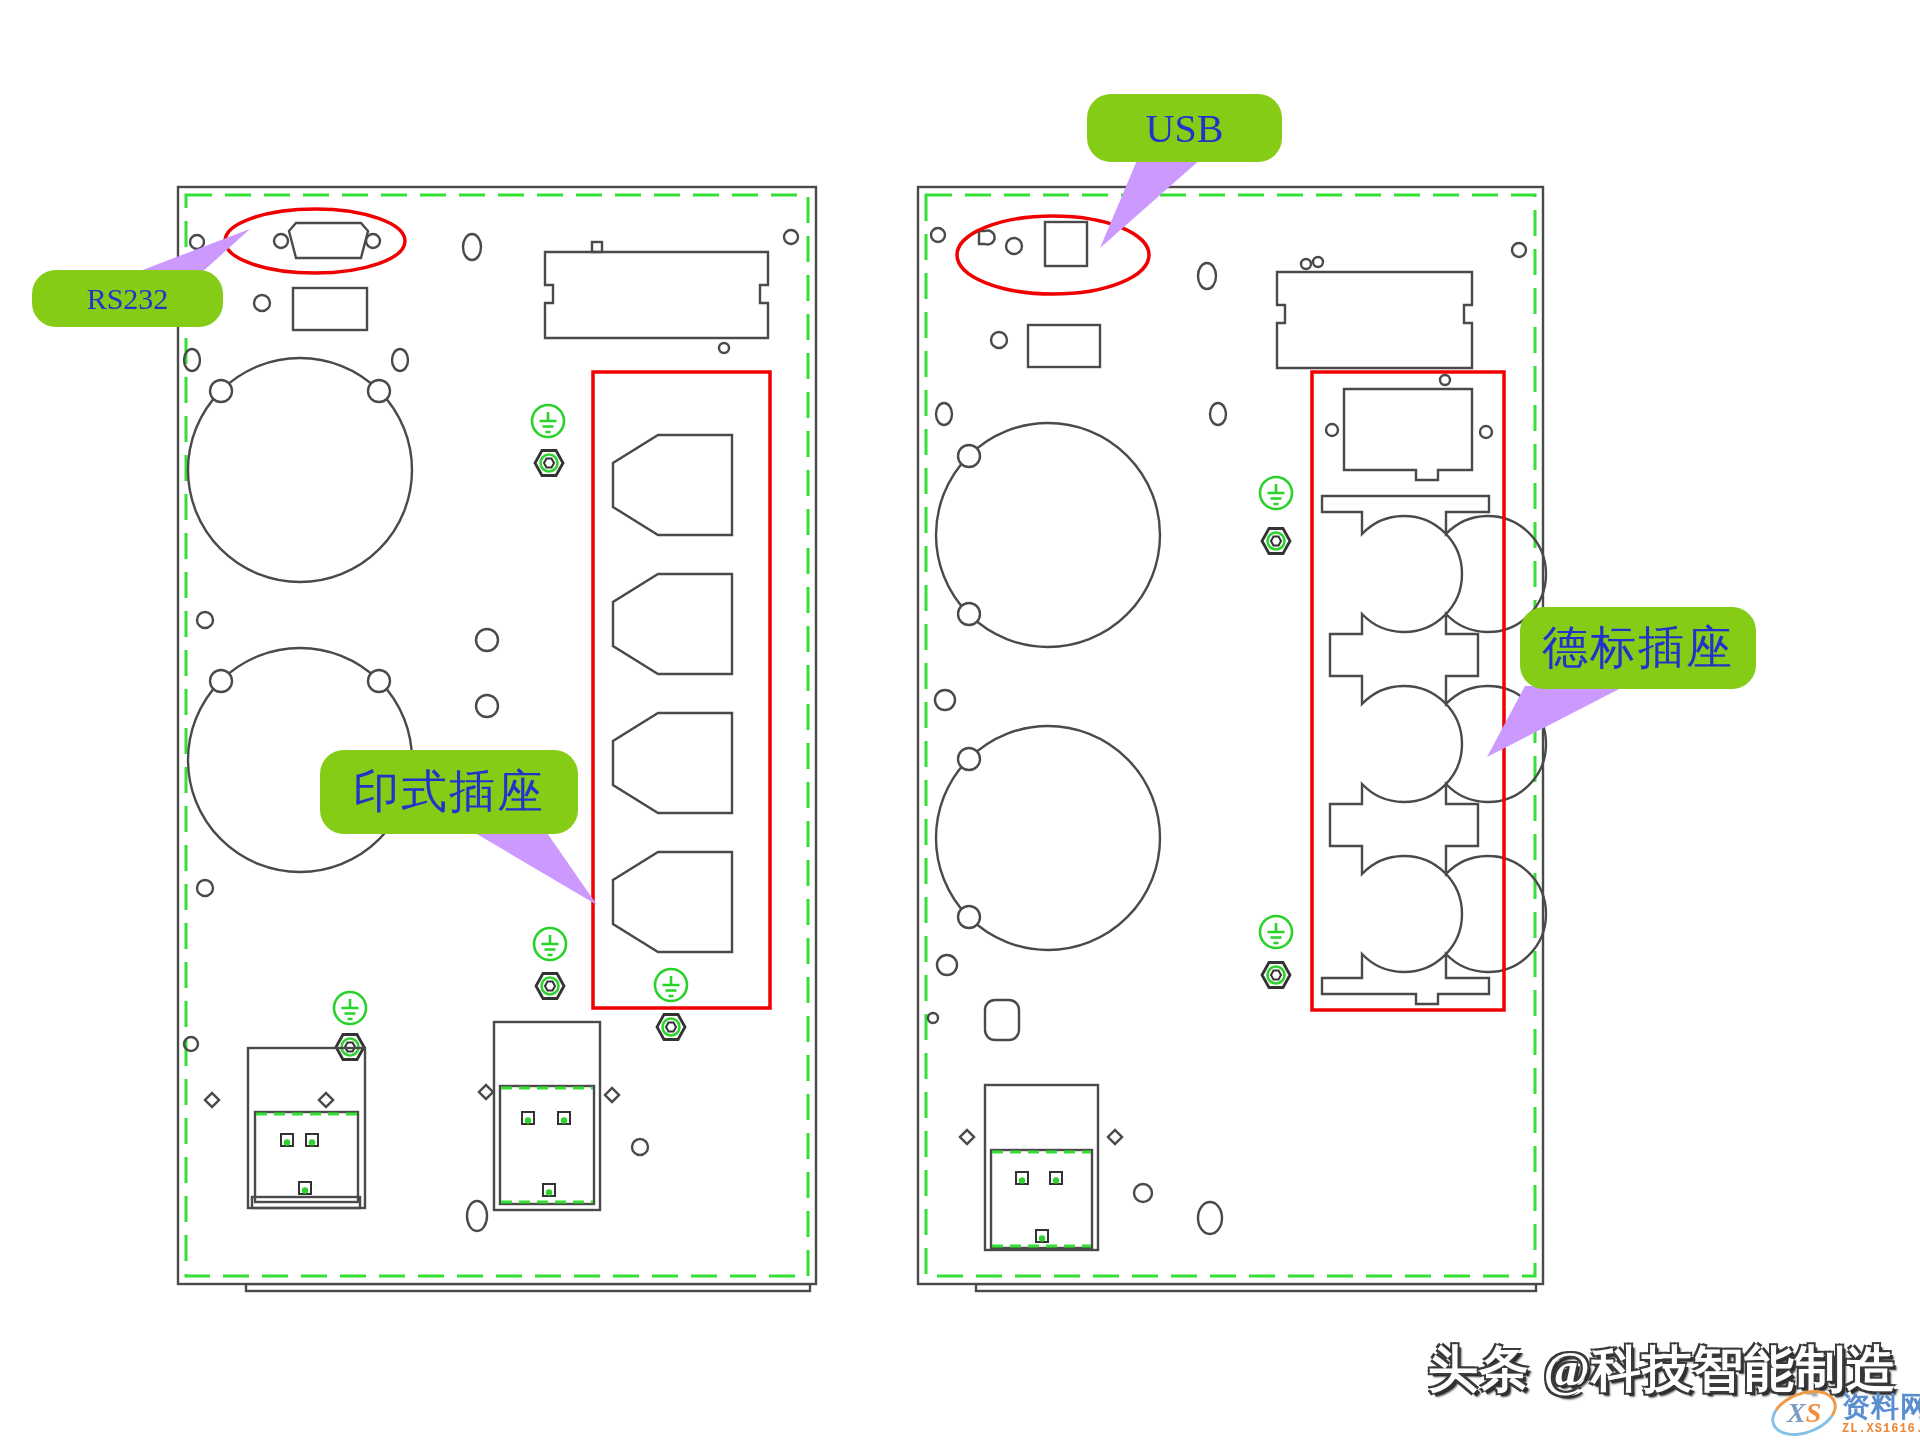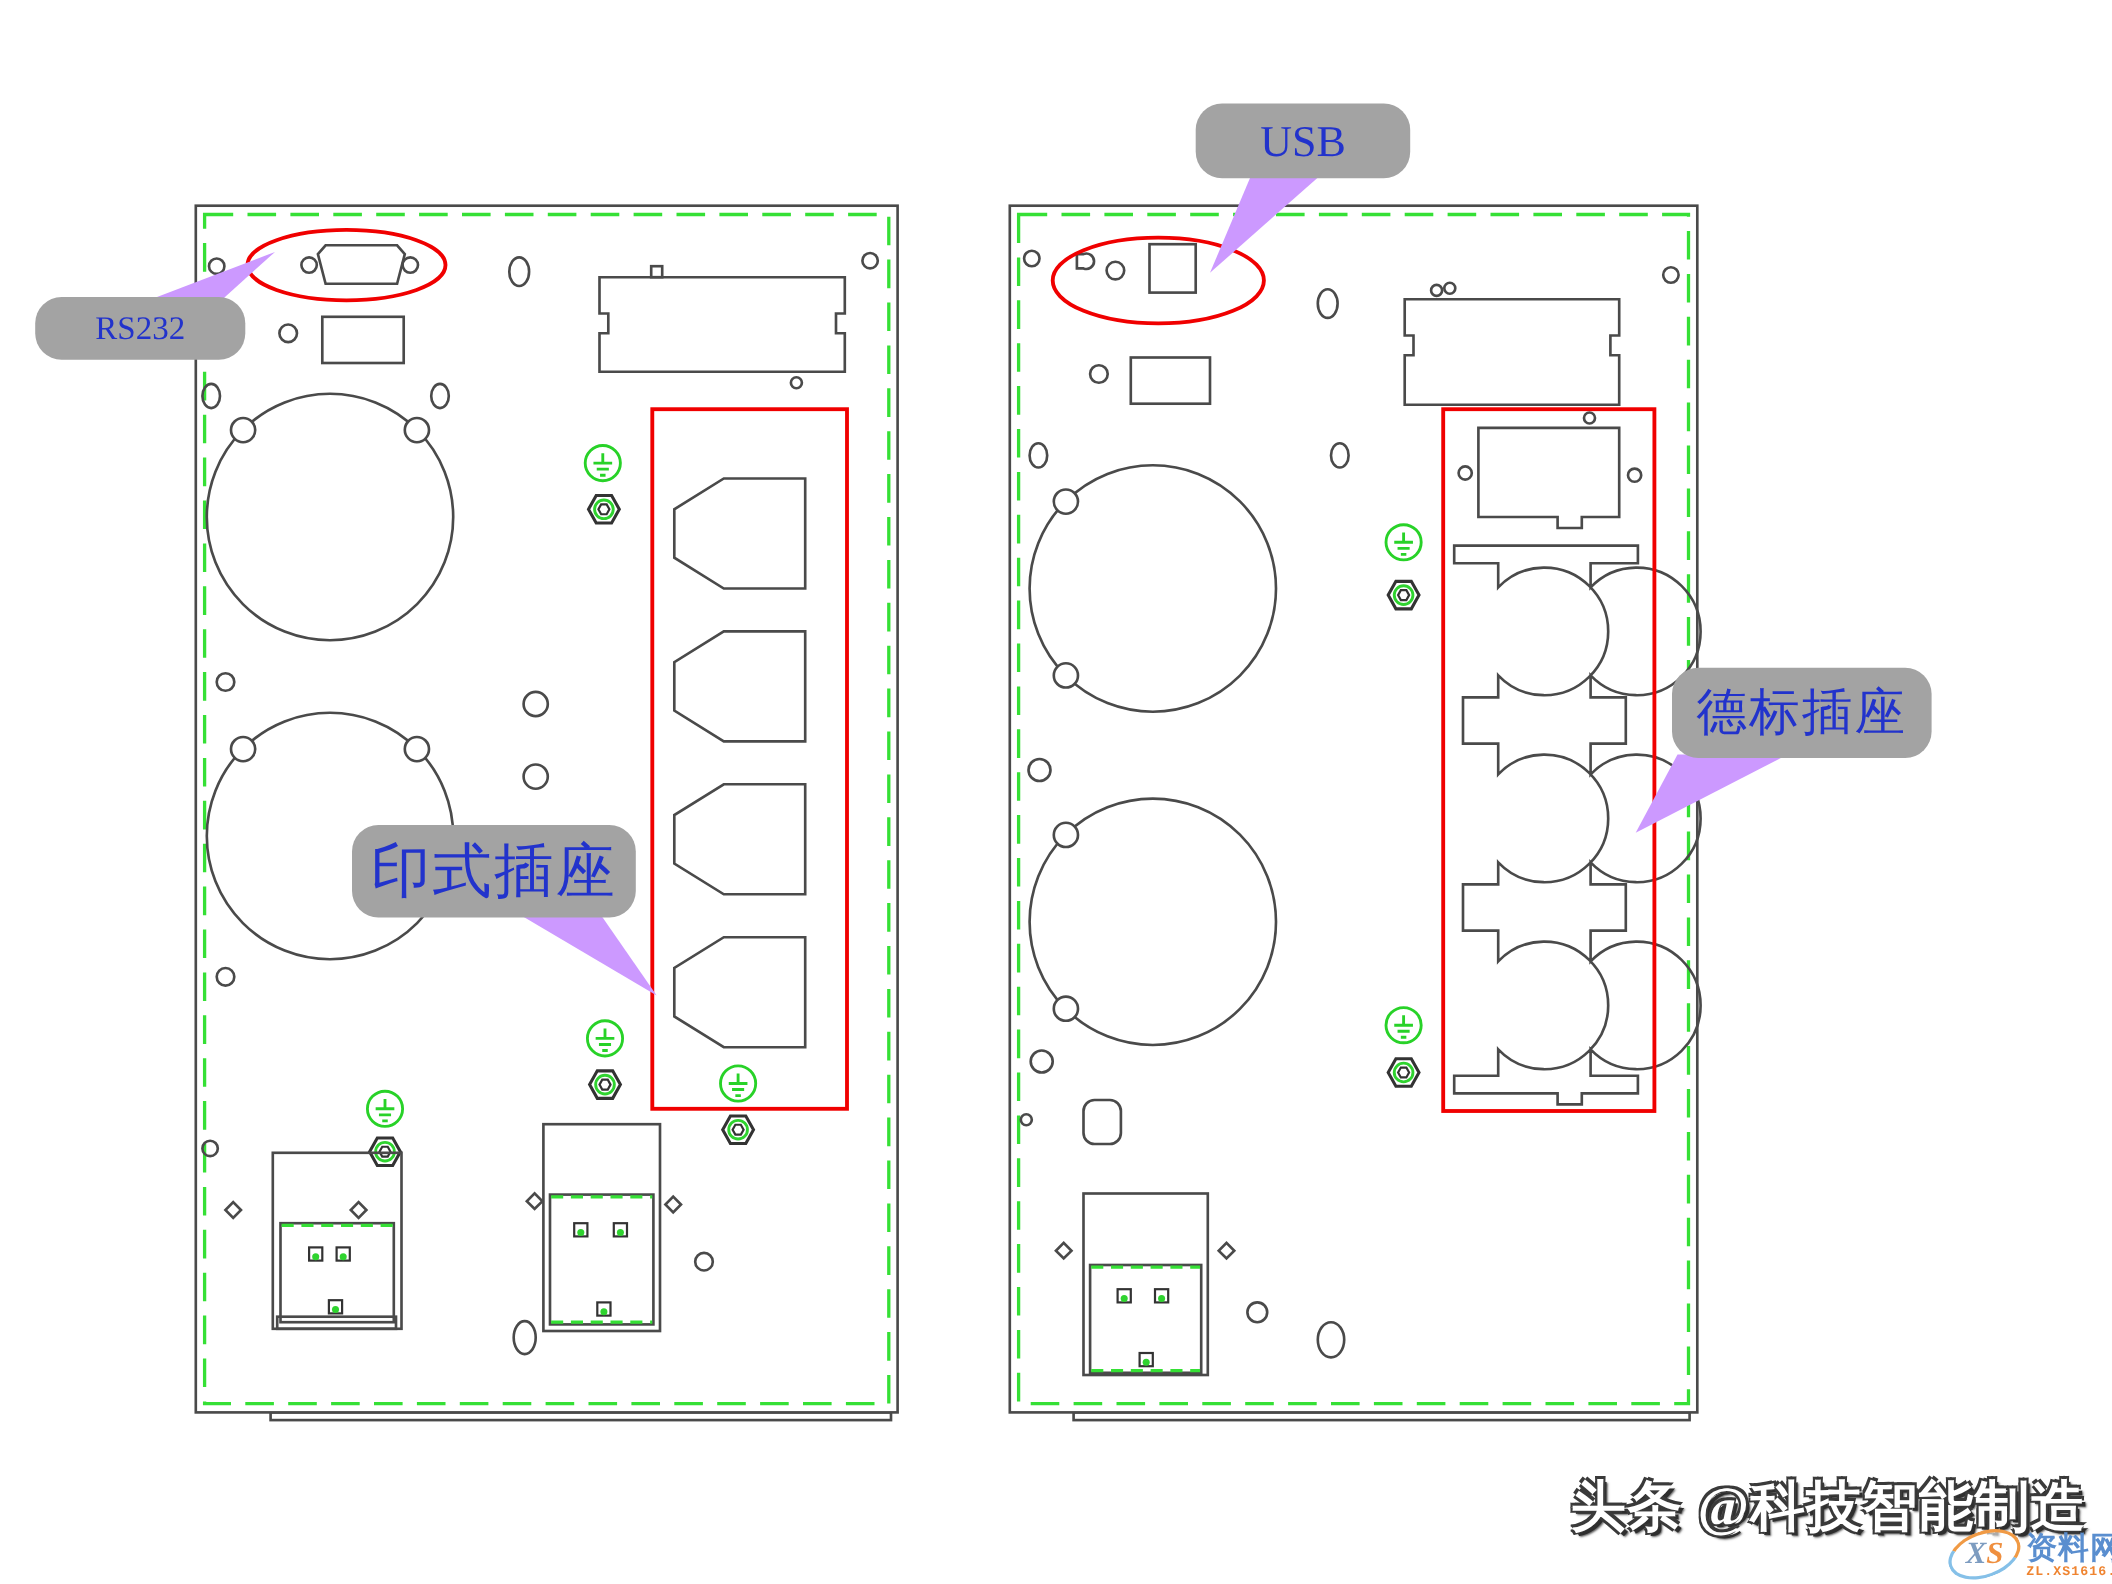--- a/index.html
+++ b/index.html
@@ -2,26 +2,26 @@
 <html><head>
 <meta charset="utf-8">
 <style>
   html,body{margin:0;padding:0;background:#ffffff;}
   .stage{position:relative;width:1920px;height:1440px;background:#ffffff;overflow:hidden;
          font-family:"Liberation Sans",sans-serif;}
   .stage svg{position:absolute;left:0;top:0;}
   .page-title{position:absolute;left:128px;top:14px;margin:0;
       font-family:"Liberation Serif",serif;font-weight:bold;font-size:58px;
       color:#0a0ae0;letter-spacing:3px;white-space:nowrap;}
-  .callout{position:absolute;background:#a3a3a3;border-radius:24px;
+  .callout{position:absolute;background:#84cc16;border-radius:24px;
       display:flex;align-items:center;justify-content:center;
       font-family:"Liberation Serif",serif;color:#2233cc;z-index:5;}
   .callout.rs232{left:32px;top:270px;width:191px;height:57px;font-size:30px;}
   .callout.usb{left:1087px;top:94px;width:195px;height:68px;font-size:40px;}
-  .callout.indian{left:320px;top:750px;width:258px;height:84px;font-size:54px;letter-spacing:2px;}
+  .callout.indian{left:320px;top:750px;width:258px;height:84px;font-size:46px;letter-spacing:2px;}
   .callout.german{left:1520px;top:607px;width:236px;height:82px;font-size:46px;letter-spacing:2px;}
   .credit{position:absolute;left:1428px;top:1336px;width:460px;
       font-family:Liberation Serif, serif;font-weight:bold;font-size:50px;
       letter-spacing:1px;color:#ffffff;white-space:nowrap;z-index:6;
       text-shadow:-2px -2px 0 #3a3a3a,2px -2px 0 #3a3a3a,-2px 2px 0 #3a3a3a,
                   3px 3px 0 #2e2e2e,4px 4px 2px #555;}
   .logo{position:absolute;left:1770px;top:1392px;display:flex;align-items:flex-start;z-index:7;}
   .logo-ellipse{width:62px;height:36px;border-radius:50%;transform:rotate(-20deg);
       border:3px solid;border-color:#f09a45 #f09a45 #85c0e8 #85c0e8;
       display:flex;align-items:center;justify-content:center;background:rgba(255,255,255,.6);}

